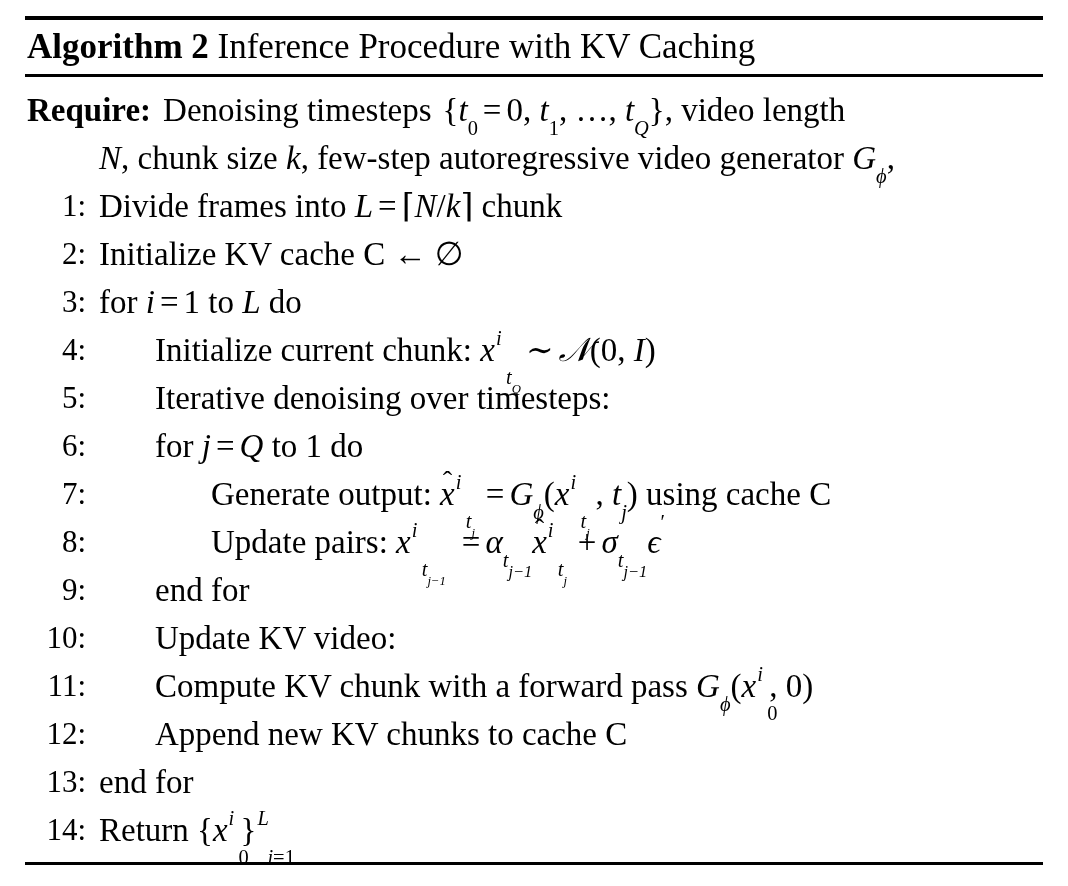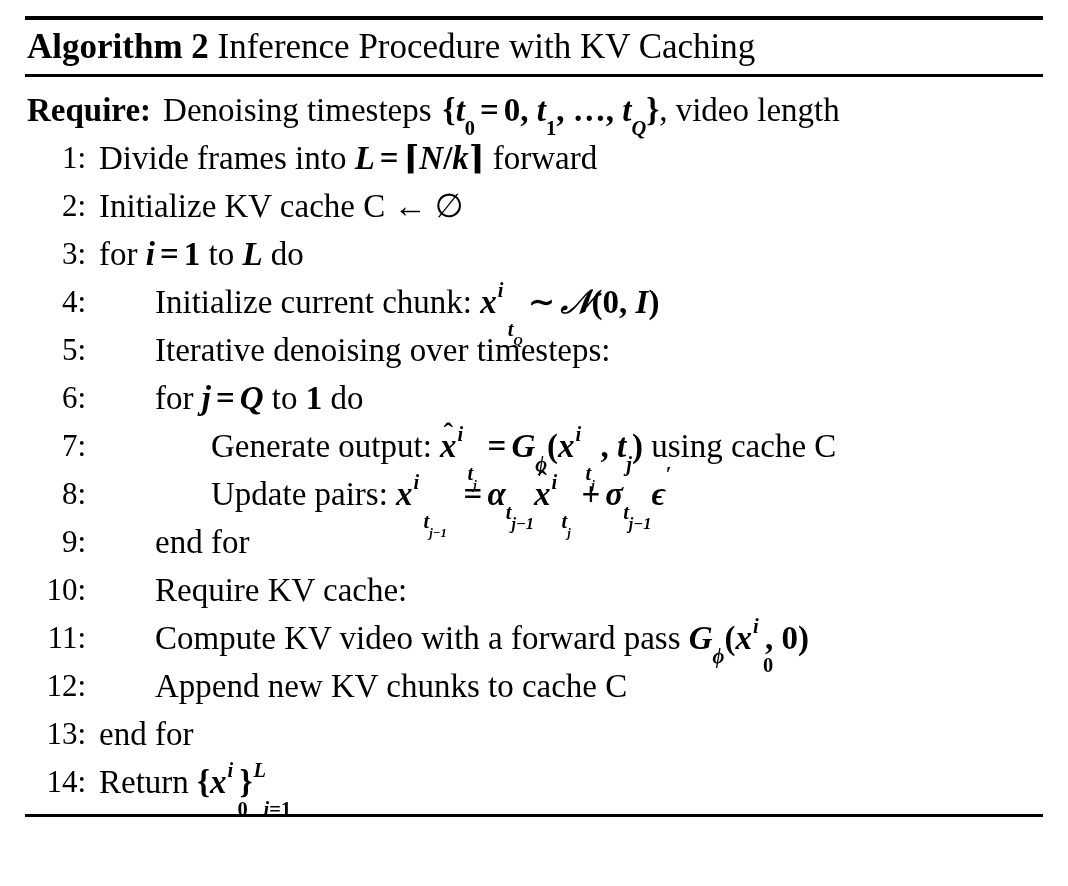--- a/index.html
+++ b/index.html
@@ -76,21 +76,21 @@
   .ind-0 { padding-left: 0; }
   .ind-1 { padding-left: 56px; }
   .ind-2 { padding-left: 112px; }
 
   .b { font-weight: normal; }
 
   
   .m {
     font-family: "Liberation Serif", "DejaVu Serif", serif;
     font-style: italic;
-    font-weight: bold;
+    font-weight: normal;
   }
   .mu { font-style: normal; }      
   .cal {
     font-family: "DejaVu Serif", serif;
     font-style: italic;
     letter-spacing: -0.5px;
   }
   .op {
     font-style: normal;
     padding: 0 5px;
@@ -164,27 +164,33 @@
   <div class="algo-body">
 
     <div class="algo-line">
       <span class="require-label">Require:</span>
       <span class="content">
         <span>Denoising timesteps</span>
         <span class="m mu"> {<span class="m">t</span><sub class="mu">0</sub><span class="op">=</span><span class="mu">0</span>,&nbsp;<span class="m">t</span><sub class="mu">1</sub>,&nbsp;<span class="mu">…</span>,&nbsp;<span class="m">t</span><sub><span class="m">Q</span></sub>}</span><span>, video length</span>
       </span>
     </div>
 
+    <div class="algo-line">
+      <span class="lineno"></span>
+      <span class="content">
+        <span class="m">N</span><span>, chunk size <span class="m">k</span>, few-step autoregressive video generator <span class="m">G</span><sub>ϕ</sub>,</span>
+      </span>
+    </div>
 
     <div class="algo-line">
       <span class="lineno">1:</span>
       <span class="content ind-0">
         <span>Divide frames into</span>
         <span class="m">L<span class="op">=</span><span class="mu">⌈</span>N<span class="mu">/</span>k<span class="mu">⌉</span></span>
-        <span>forward</span>
+        <span>chunk</span>
       </span>
     </div>
 
     <div class="algo-line">
       <span class="lineno">2:</span>
       <span class="content ind-0">
         <span class="b">Initialize</span>
         <span>KV cache C <span class="mu">←</span> <span class="mu">∅</span></span>
       </span>
     </div>
@@ -246,28 +252,28 @@
     <div class="algo-line">
       <span class="lineno">9:</span>
       <span class="content ind-1">
         <span class="b">end for</span>
       </span>
     </div>
 
     <div class="algo-line">
       <span class="lineno">10:</span>
       <span class="content ind-1">
-        <span class="b">Require KV cache:</span>
+        <span class="b">Update KV video:</span>
       </span>
     </div>
 
     <div class="algo-line">
       <span class="lineno">11:</span>
       <span class="content ind-1">
-        <span>Compute KV video with a forward pass</span>
+        <span>Compute KV chunk with a forward pass</span>
         <span class="m">G<sub>ϕ</sub><span class="mu">(</span>x<span class="ss ss-w1"><span class="up">i</span><span class="dn"><span class="mu">0</span></span></span><span class="mu">,&nbsp;0)</span></span>
       </span>
     </div>
 
     <div class="algo-line">
       <span class="lineno">12:</span>
       <span class="content ind-1">
         <span>Append new KV chunks to cache C</span>
       </span>
     </div>

